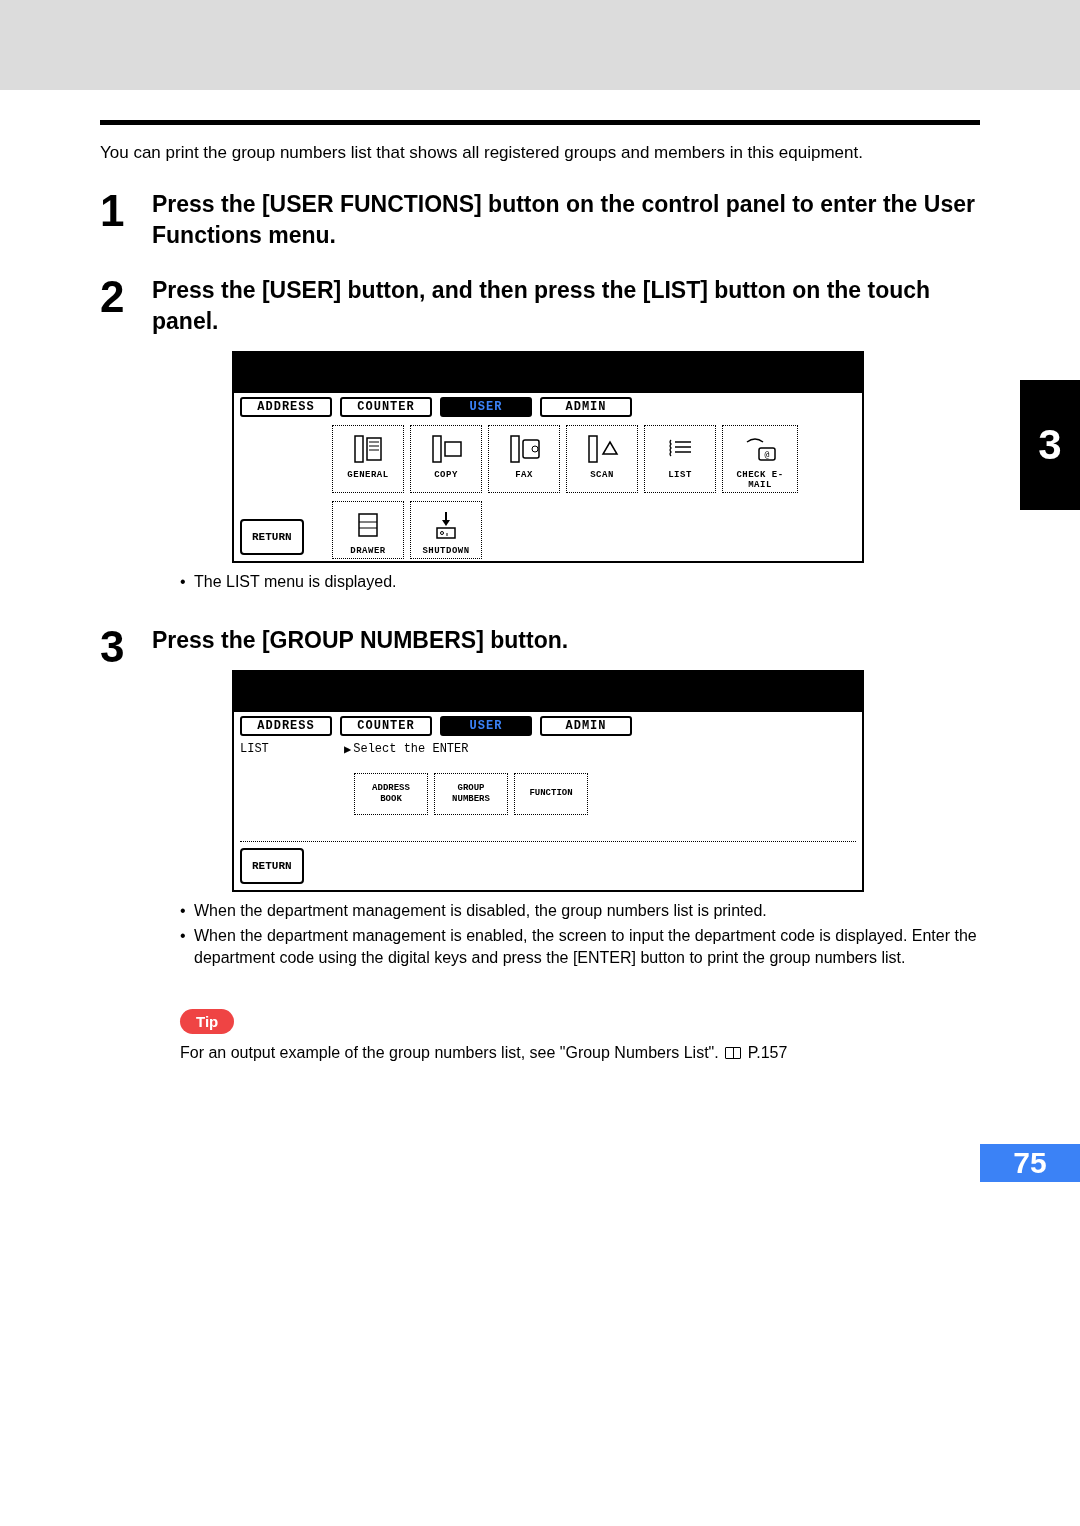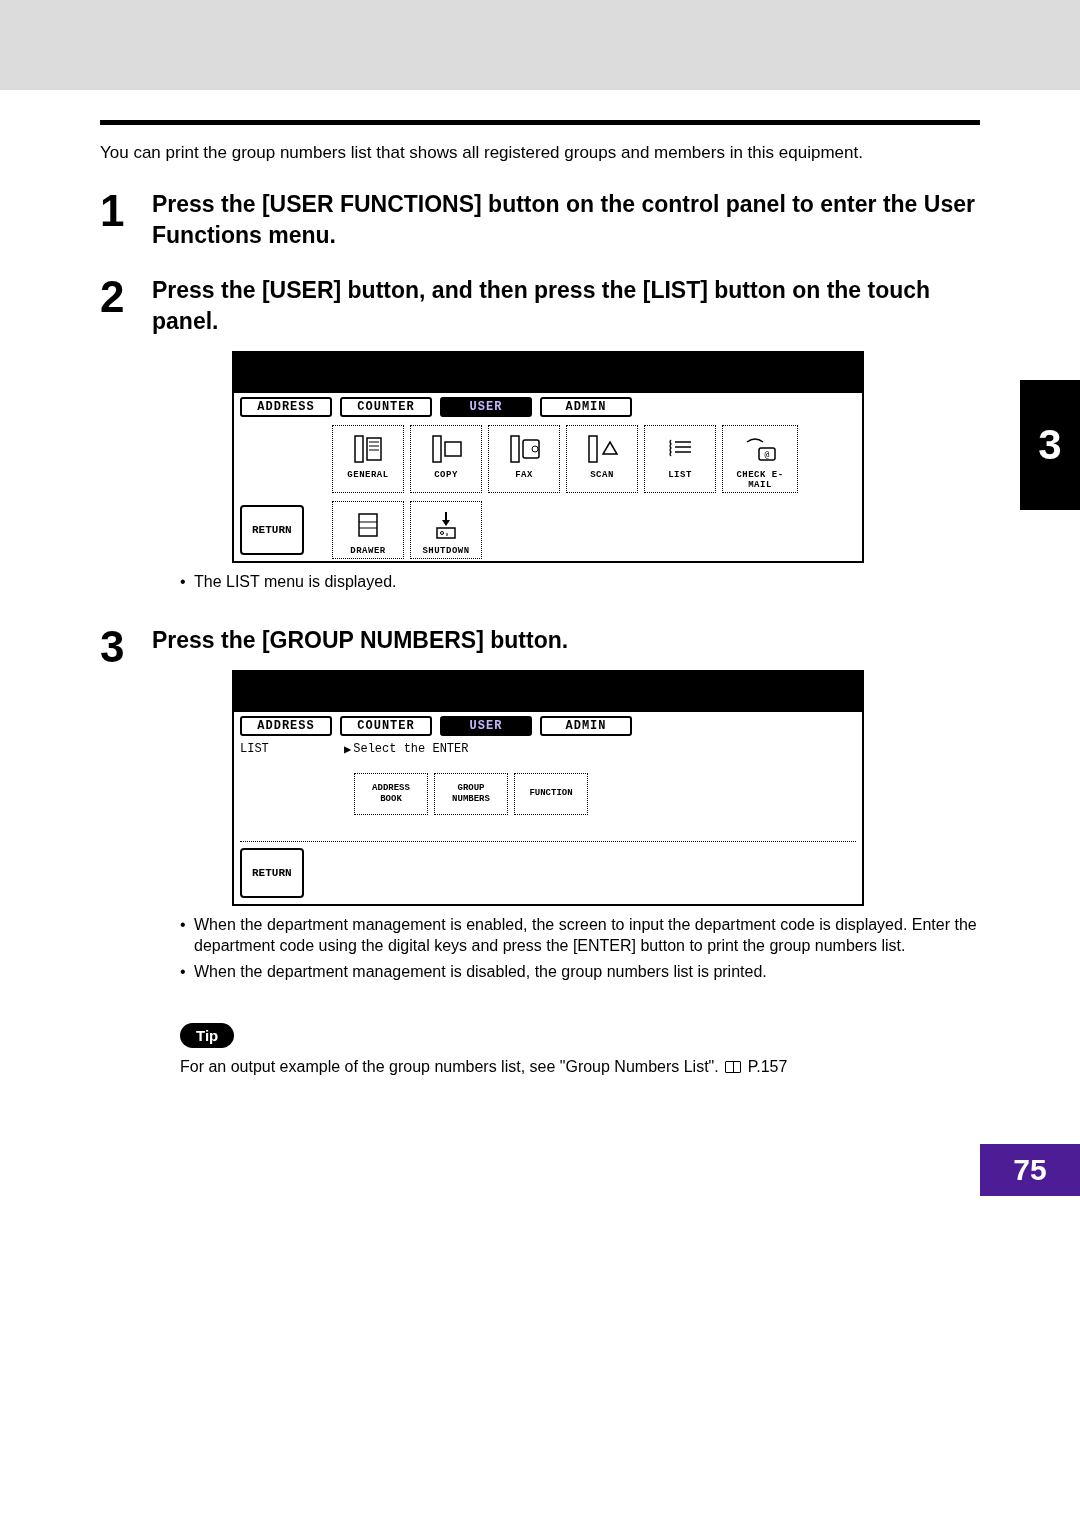--- a/index.html
+++ b/index.html
@@ -11,48 +11,48 @@
   .hr-thick { border: none; border-top: 5px solid #000; margin-bottom: 18px; }
   .intro { font-size: 17px; margin-bottom: 26px; }
   .step { display: flex; margin-bottom: 10px; }
   .step-num { font-size: 44px; font-weight: bold; width: 52px; line-height: 1; flex-shrink: 0; }
   .step-body { flex: 1; }
   .step-text { font-size: 23px; font-weight: bold; line-height: 1.35; margin-bottom: 14px; }
   .screenshot { width: 632px; margin: 8px 0 8px 80px; border: 2px solid #000; background: #fff; }
   .scr-blackbar { background: #000; height: 40px; }
   .scr-tabs { display: flex; gap: 8px; padding: 4px 6px 2px 6px; background: #fff; }
   .tab { border: 2px solid #000; border-radius: 3px; padding: 1px 10px; font-family: 'Courier New', monospace; font-size: 12px; font-weight: bold; letter-spacing: 1px; text-align: center; flex: 0 0 auto; min-width: 92px; }
-  .tab.selected { background: #000; color: #c4b5fd; }
+  .tab.selected { background: #000; color: #3b82f6; }
   .scr-row { display: flex; gap: 6px; padding: 6px 6px 2px 104px; background: #fff; }
   .scr-row2 { padding-left: 104px; }
   .btn-item { width: 72px; text-align: center; border: 1px dotted #000; padding: 4px 2px 2px 2px; }
   .btn-item.wide { width: 76px; }
   .btn-icon { height: 38px; display: flex; align-items: center; justify-content: center; }
   .btn-icon svg { width: 38px; height: 34px; }
   .btn-label { font-family: 'Courier New', monospace; font-size: 9px; font-weight: bold; letter-spacing: 0.5px; margin-top: 2px; }
-  .return-btn { border: 2px solid #000; border-radius: 4px; padding: 17px 10px; font-family: 'Courier New', monospace; font-size: 11px; font-weight: bold; align-self: flex-end; margin-top: auto; }
+  .return-btn { border: 2px solid #000; border-radius: 4px; padding: 10px 10px; font-family: 'Courier New', monospace; font-size: 11px; font-weight: bold; align-self: flex-end; margin-top: auto; }
   .return-wrap { width: 92px; display: flex; align-items: flex-end; }
   .note-list { margin: 8px 0 22px 28px; font-size: 16px; }
   .note-list li { margin-bottom: 4px; line-height: 1.35; list-style: none; position: relative; padding-left: 14px; }
   .note-list li::before { content: "•"; position: absolute; left: 0; }
   .scr2-body { background: #fff; padding: 2px 0 0 0; }
   .scr2-row { display: flex; padding: 2px 6px; font-family: 'Courier New', monospace; font-size: 12px; }
   .scr2-left { width: 104px; }
   .scr2-sel { display: flex; align-items: center; gap: 2px; }
   .scr2-btns { display: flex; gap: 6px; padding: 14px 6px 26px 120px; }
   .scr2-btn { border: 1px dotted #000; width: 74px; height: 42px; font-family: 'Courier New', monospace; font-size: 9px; font-weight: bold; display: flex; flex-direction: column; align-items: center; justify-content: center; line-height: 1.2; }
   .scr2-hr { border-top: 1px dotted #000; margin: 0 6px; }
   .scr2-return { padding: 6px; }
-  .tip-badge { display: inline-block; background: #000000; color: #fff; border-radius: 18px; padding: 4px 16px; font-size: 15px; font-weight: bold; margin: 18px 0 10px 28px; }
+  .tip-badge { display: inline-block; background: #ef4444; color: #fff; border-radius: 18px; padding: 4px 16px; font-size: 15px; font-weight: bold; margin: 18px 0 10px 28px; }
   .tip-text { font-size: 16px; margin-left: 28px; }
   .book-icon { display: inline-block; width: 16px; height: 12px; border: 1px solid #000; border-radius: 1px; position: relative; margin: 0 2px; vertical-align: middle; }
   .book-icon::after { content: ""; position: absolute; left: 50%; top: 0; bottom: 0; width: 1px; background: #000; }
   .side-tab { position: absolute; right: 0; top: 380px; width: 60px; height: 130px; background: #000; color: #fff; display: flex; align-items: center; justify-content: center; font-size: 42px; font-weight: bold; }
   .footer { position: relative; height: 70px; }
-  .pagenum-box { position: absolute; right: 0; bottom: 0; width: 100px; height: 52px; background: #4c1d95; color: #fff; display: flex; align-items: center; justify-content: center; font-size: 30px; font-weight: bold; }
+  .pagenum-box { position: absolute; right: 0; bottom: 0; width: 100px; height: 38px; background: #3b82f6; color: #fff; display: flex; align-items: center; justify-content: center; font-size: 30px; font-weight: bold; }
 </style>
 </head>
 <body>
 
 <div class="page">
   <div class="topgray"></div>
 
   <div class="side-tab">3</div>
 
   <div class="content">
@@ -220,22 +220,22 @@
               </div>
             </div>
             <div class="scr2-hr"></div>
             <div class="scr2-return">
               <div class="return-btn" style="display:inline-block;">RETURN</div>
             </div>
           </div>
         </div>
 
         <ul class="note-list">
+          <li>When the department management is disabled, the group numbers list is printed.</li>
           <li>When the department management is enabled, the screen to input the department code is displayed.  Enter the department code using the digital keys and press the [ENTER] button to print the group numbers list.</li>
-          <li>When the department management is disabled, the group numbers list is printed.</li>
         </ul>
 
         <div class="tip-badge">Tip</div>
         <div class="tip-text">
           <span>For an output example of the group numbers list, see "Group Numbers List".  </span>
           <span class="book-icon"></span>
           <span> P.157</span>
         </div>
 
       </div>

